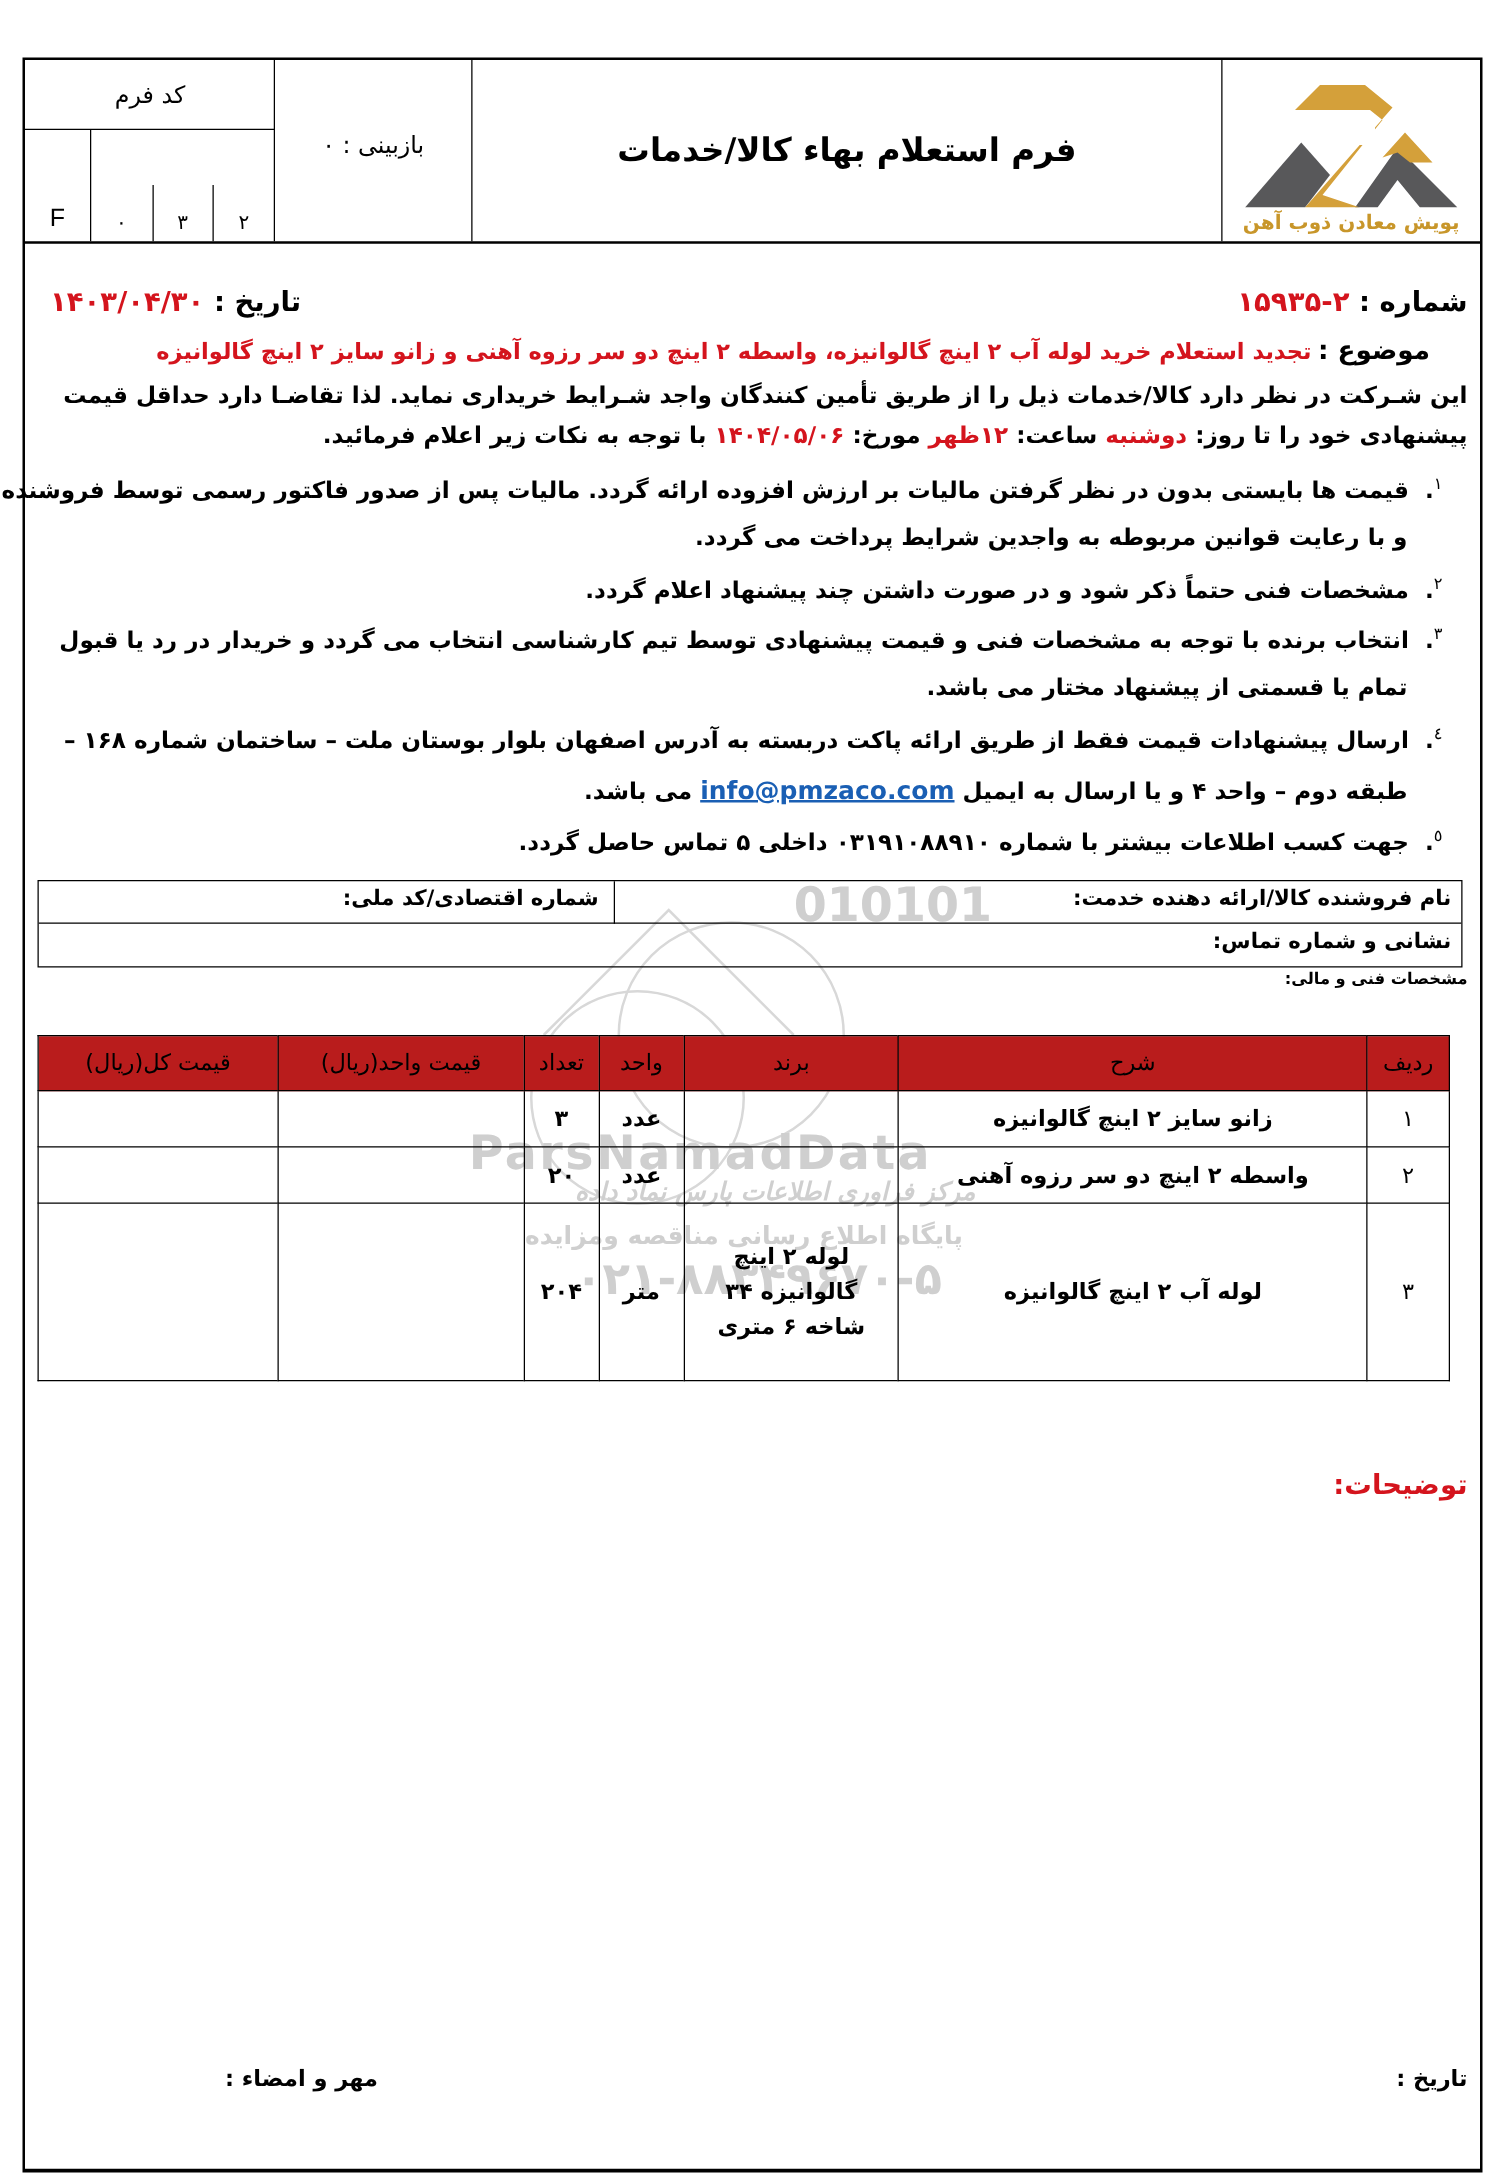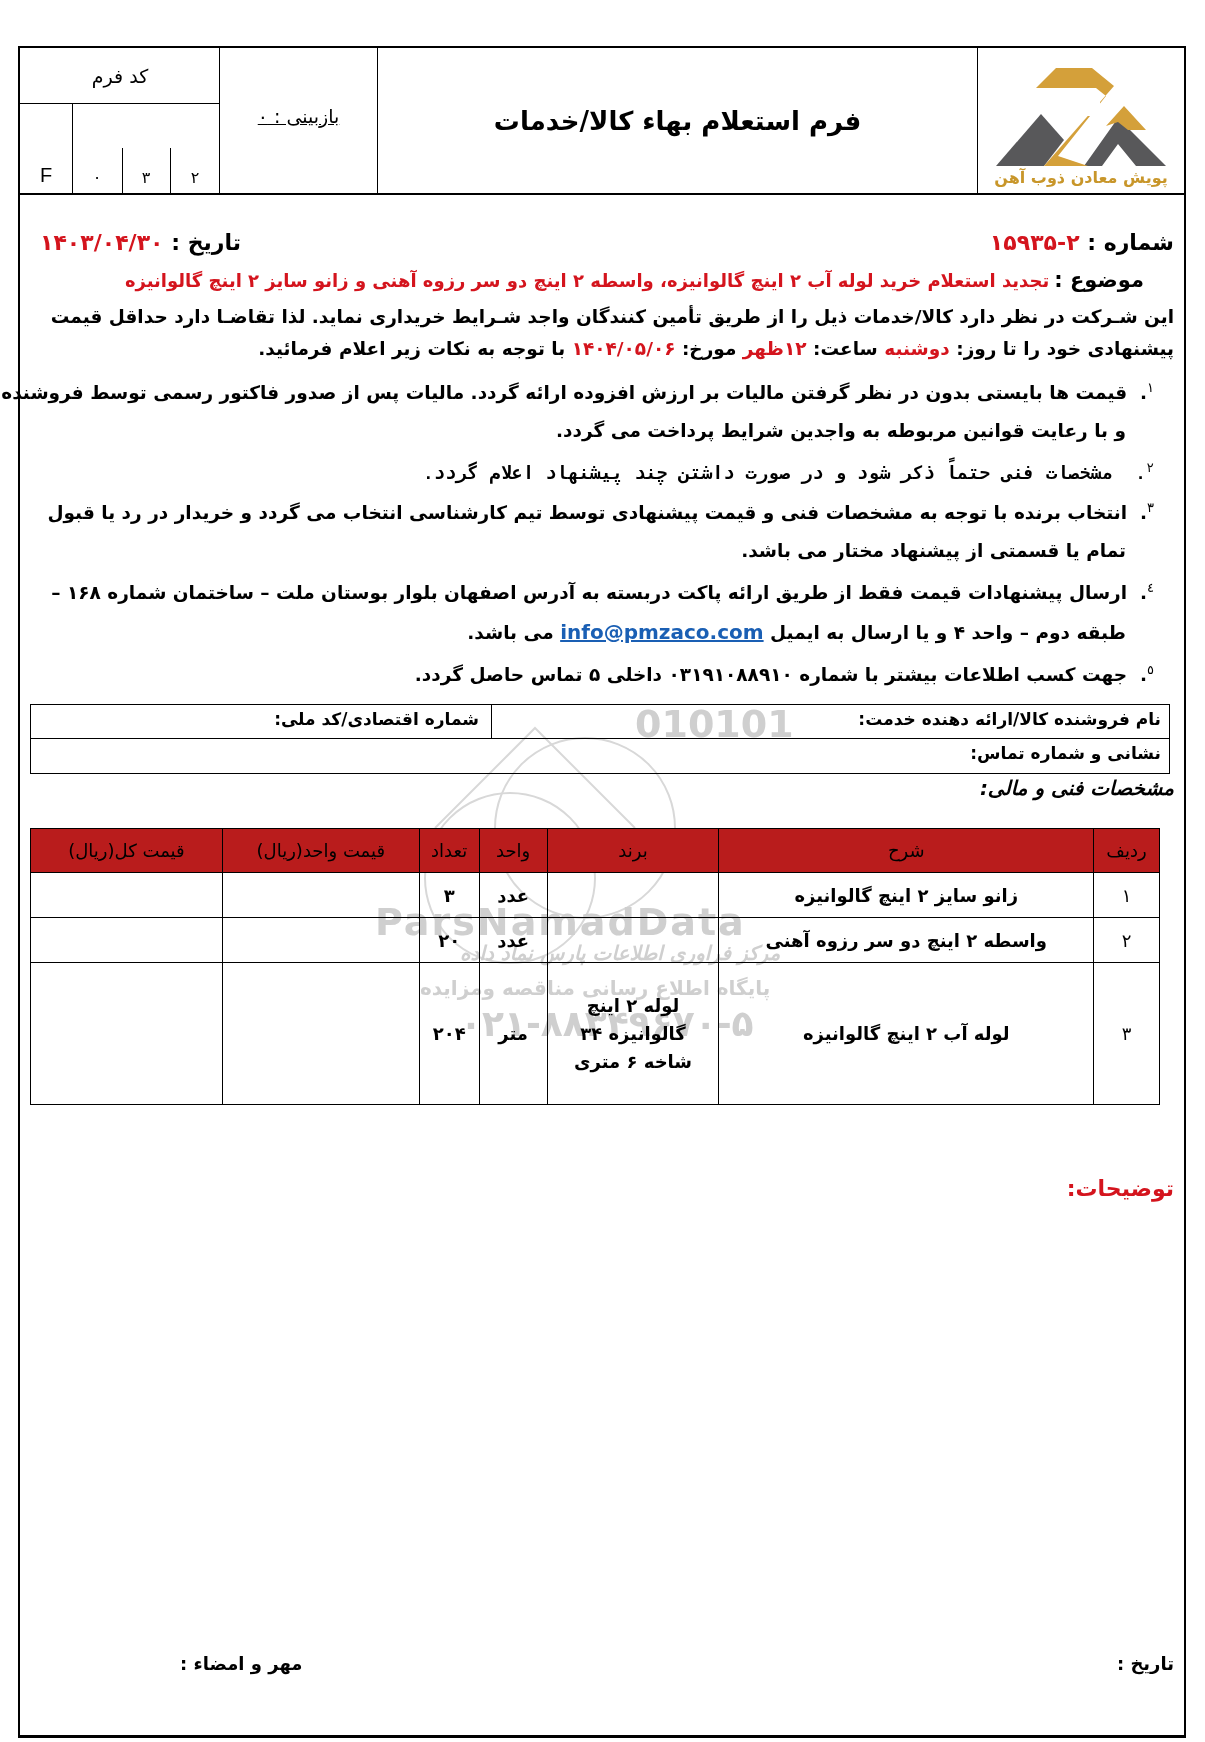--- a/index.html
+++ b/index.html
@@ -5,21 +5,21 @@
   * { box-sizing: border-box; margin: 0; padding: 0; }
   html, body { width: 1205px; height: 1742px; background: #ffffff; }
   body { font-family: "DejaVu Sans", sans-serif; color: #000; position: relative; overflow: hidden; }
   .page { position: absolute; left: 18px; top: 46px; width: 1168px; height: 1692px; border: 2px solid #000; border-bottom-width: 3px; }
   
   .hdr { position: absolute; left: 0; top: 0; width: 1164px; height: 145px; }
   .hdr .bottomline { position:absolute; left:0; top:145px; width:1164px; height:0; border-top:2px solid #000; }
   .logo-box { position:absolute; left:958px; top:0; width:206px; height:145px; display:flex; flex-direction:column; align-items:center; justify-content:flex-end; padding-bottom:6px; }
   .logo-caption { color:#c8962a; font-weight:bold; font-size:16px; direction: rtl; margin-top:2px; }
   .title { position:absolute; left:357px; top:0; width:601px; height:145px; display:flex; align-items:center; justify-content:center; font-size:26px; font-weight:bold; direction:rtl; border-right:1.5px solid #000; border-left:1.5px solid #000; }
-  .revision { position:absolute; left:200px; top:0; width:157px; height:145px; display:flex; align-items:center; justify-content:center; font-size:19px; direction:rtl; padding-bottom:10px;text-decoration:underline; }
+  .revision { position:absolute; left:200px; top:0; width:157px; height:145px; display:flex; align-items:center; justify-content:center; font-size:19px; direction:rtl; padding-bottom:10px; }
   .formcode-box { position:absolute; left:0; top:0; width:200px; height:145px; border-right:1.5px solid #000; }
   .fc-label { position:absolute; left:0; top:0; width:200px; height:56px; border-bottom:1.5px solid #000; display:flex; align-items:center; justify-content:center; font-size:19px; direction:rtl; }
   .fc-digit { position:absolute; top:56px; height:89px; display:flex; align-items:flex-end; justify-content:center; font-size:16px; padding-bottom:6px; }
   .fc-sep { position:absolute; top:56px; height:89px; border-left:1.5px solid #000; }
   .fc-sep.short { top:100px; height:45px; }
   .red { color: #d4141d; }
   .bold { font-weight: bold; margin-top: 12px; }
   .line { position:absolute; right:10px; white-space:nowrap; direction:rtl; }
 
   .num-line { font-size: 22px; font-weight: bold; }
@@ -110,21 +110,21 @@
     <span class="red">۱۴۰۴/۰۵/۰۶</span>
     <span>با توجه به نکات زیر اعلام فرمائید.</span>
   </div>
 
   <div class="line item" style="top:332px;right:30px;">
     <span class="item-num">۱</span>.&nbsp;
     <span>قیمت ها بایستی بدون در نظر گرفتن مالیات بر ارزش افزوده ارائه گردد. مالیات پس از صدور فاکتور رسمی توسط فروشنده</span>
   </div>
   <div class="line item" style="top:372px;right:58px;">و با رعایت قوانین مربوطه به واجدین شرایط پرداخت می گردد.</div>
 
-  <div class="line item" style="top:412px;right:30px;font-family:Liberation Mono, monospace;">
+  <div class="line item" style="top:412px;right:30px;">
     <span class="item-num">۲</span>.&nbsp;
     <span>مشخصات فنی حتماً ذکر شود و در صورت داشتن چند پیشنهاد اعلام گردد.</span>
   </div>
 
   <div class="line item" style="top:452px;right:30px;">
     <span class="item-num">۳</span>.&nbsp;
     <span>انتخاب برنده با توجه به مشخصات فنی و قیمت پیشنهادی توسط تیم کارشناسی انتخاب می گردد و خریدار در رد یا قبول</span>
   </div>
   <div class="line item" style="top:492px;right:58px;">تمام یا قسمتی از پیشنهاد مختار می باشد.</div>
 
@@ -150,21 +150,21 @@
       <div class="vendor-label" style="right:690px;">شماره اقتصادی/کد ملی:</div>
       <input type="text" style="position: absolute; left: 4px; top: 4px; width: 260px; height: 26px; border: none; background: transparent;" value="">
       <input type="text" style="position: absolute; left: 470px; top: 4px; width: 300px; height: 26px; border: none; background: transparent;" value="">
     </div>
     <div class="vendor-row">
       <div class="vendor-label" style="right:8px;">نشانی و شماره تماس:</div>
       <input type="text" style="position: absolute; left: 4px; top: 4px; width: 840px; height: 26px; border: none; background: transparent;" value="">
     </div>
   </div>
 
-  <div class="line" style="top:728px;right:10px;font-size:20px;font-weight:bold;font-style:italic;">مشخصات فنی و مالی:</div>
+  <div class="line" style="top:728px;right:10px;font-size:13px;font-weight:bold;">مشخصات فنی و مالی:</div>
 
   <table class="items">
     <colgroup>
       <col style="width:66px">
         <col style="width:375px">
         <col style="width:172px">
         <col style="width:68px">
         <col style="width:60px">
         <col style="width:197px">
         <col style="width:192px">

